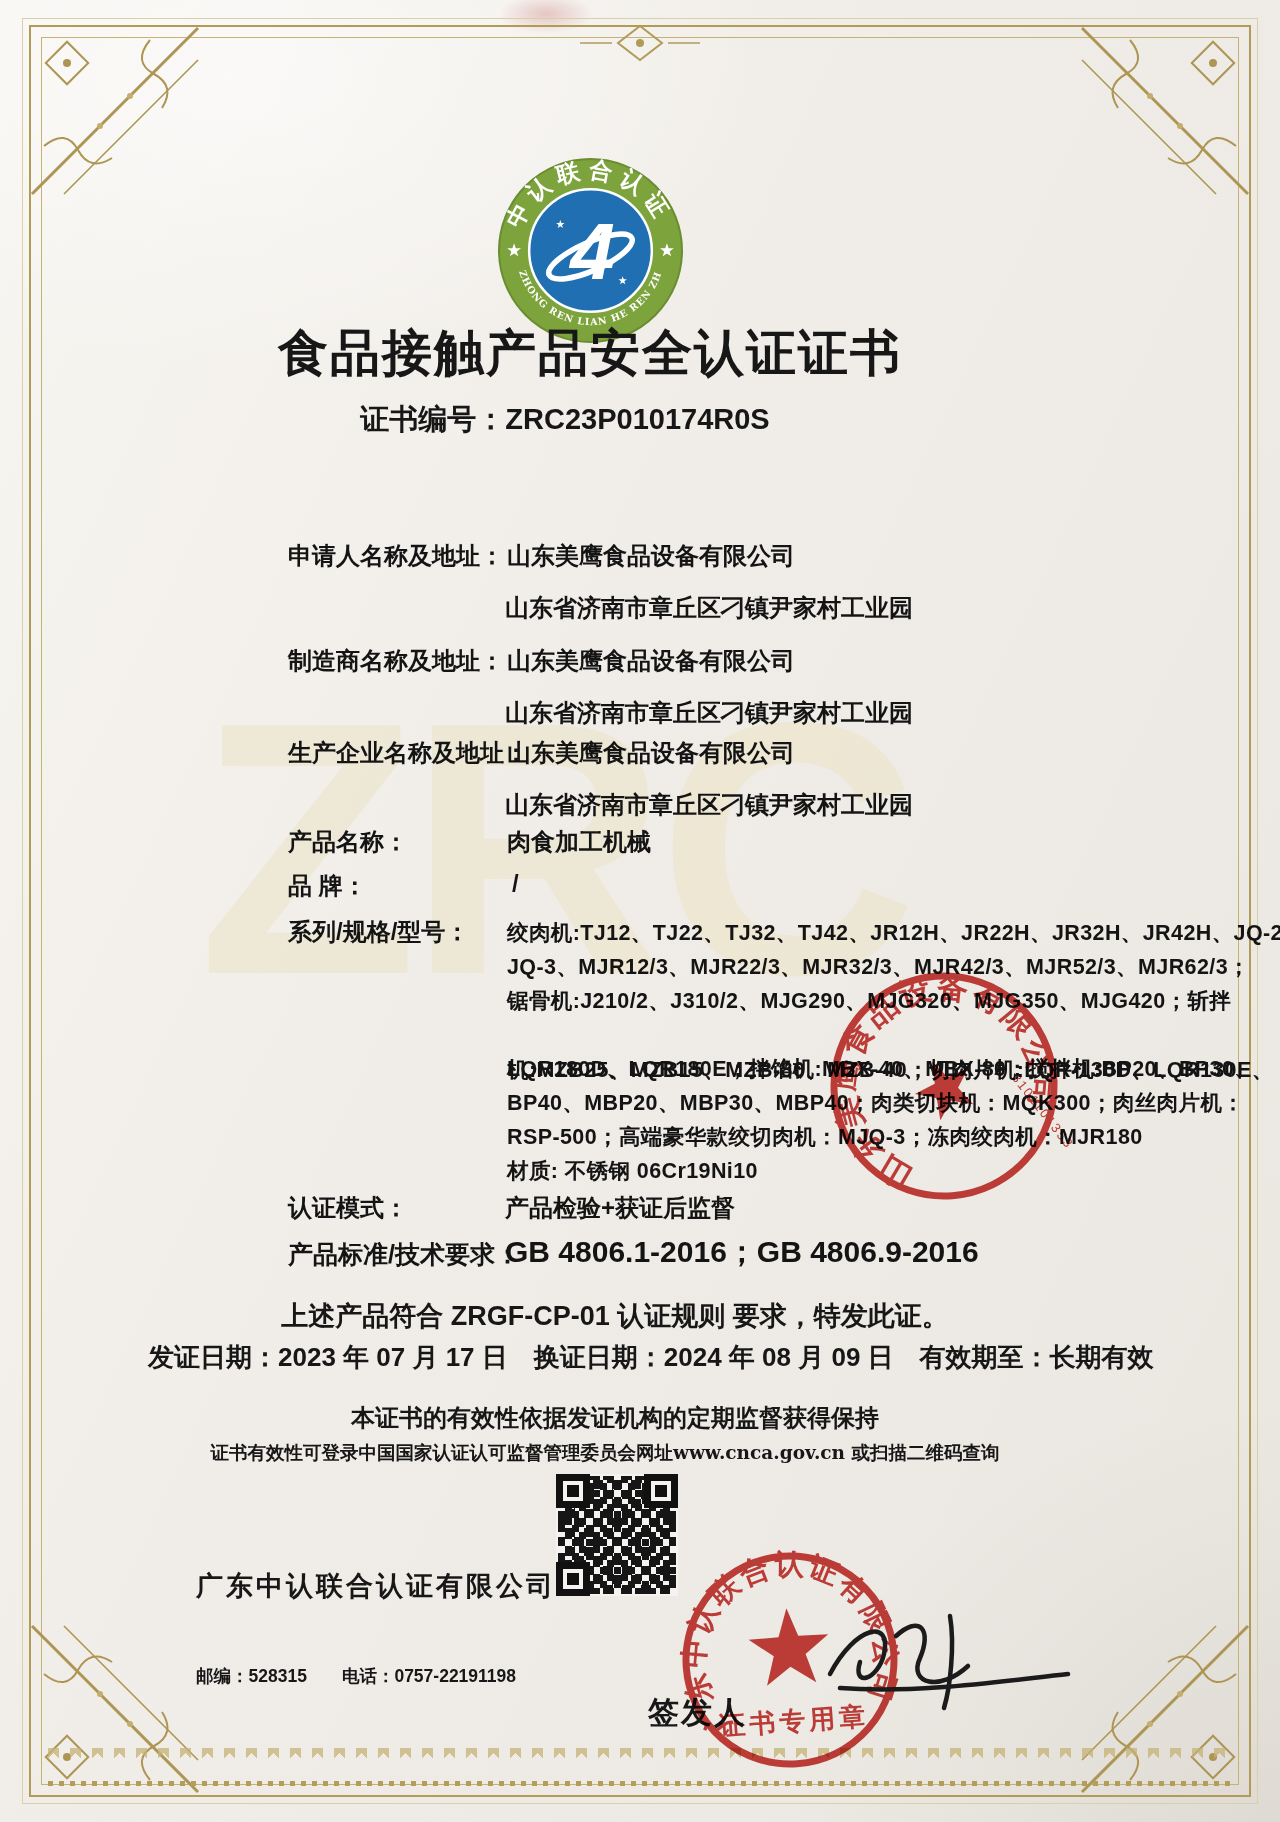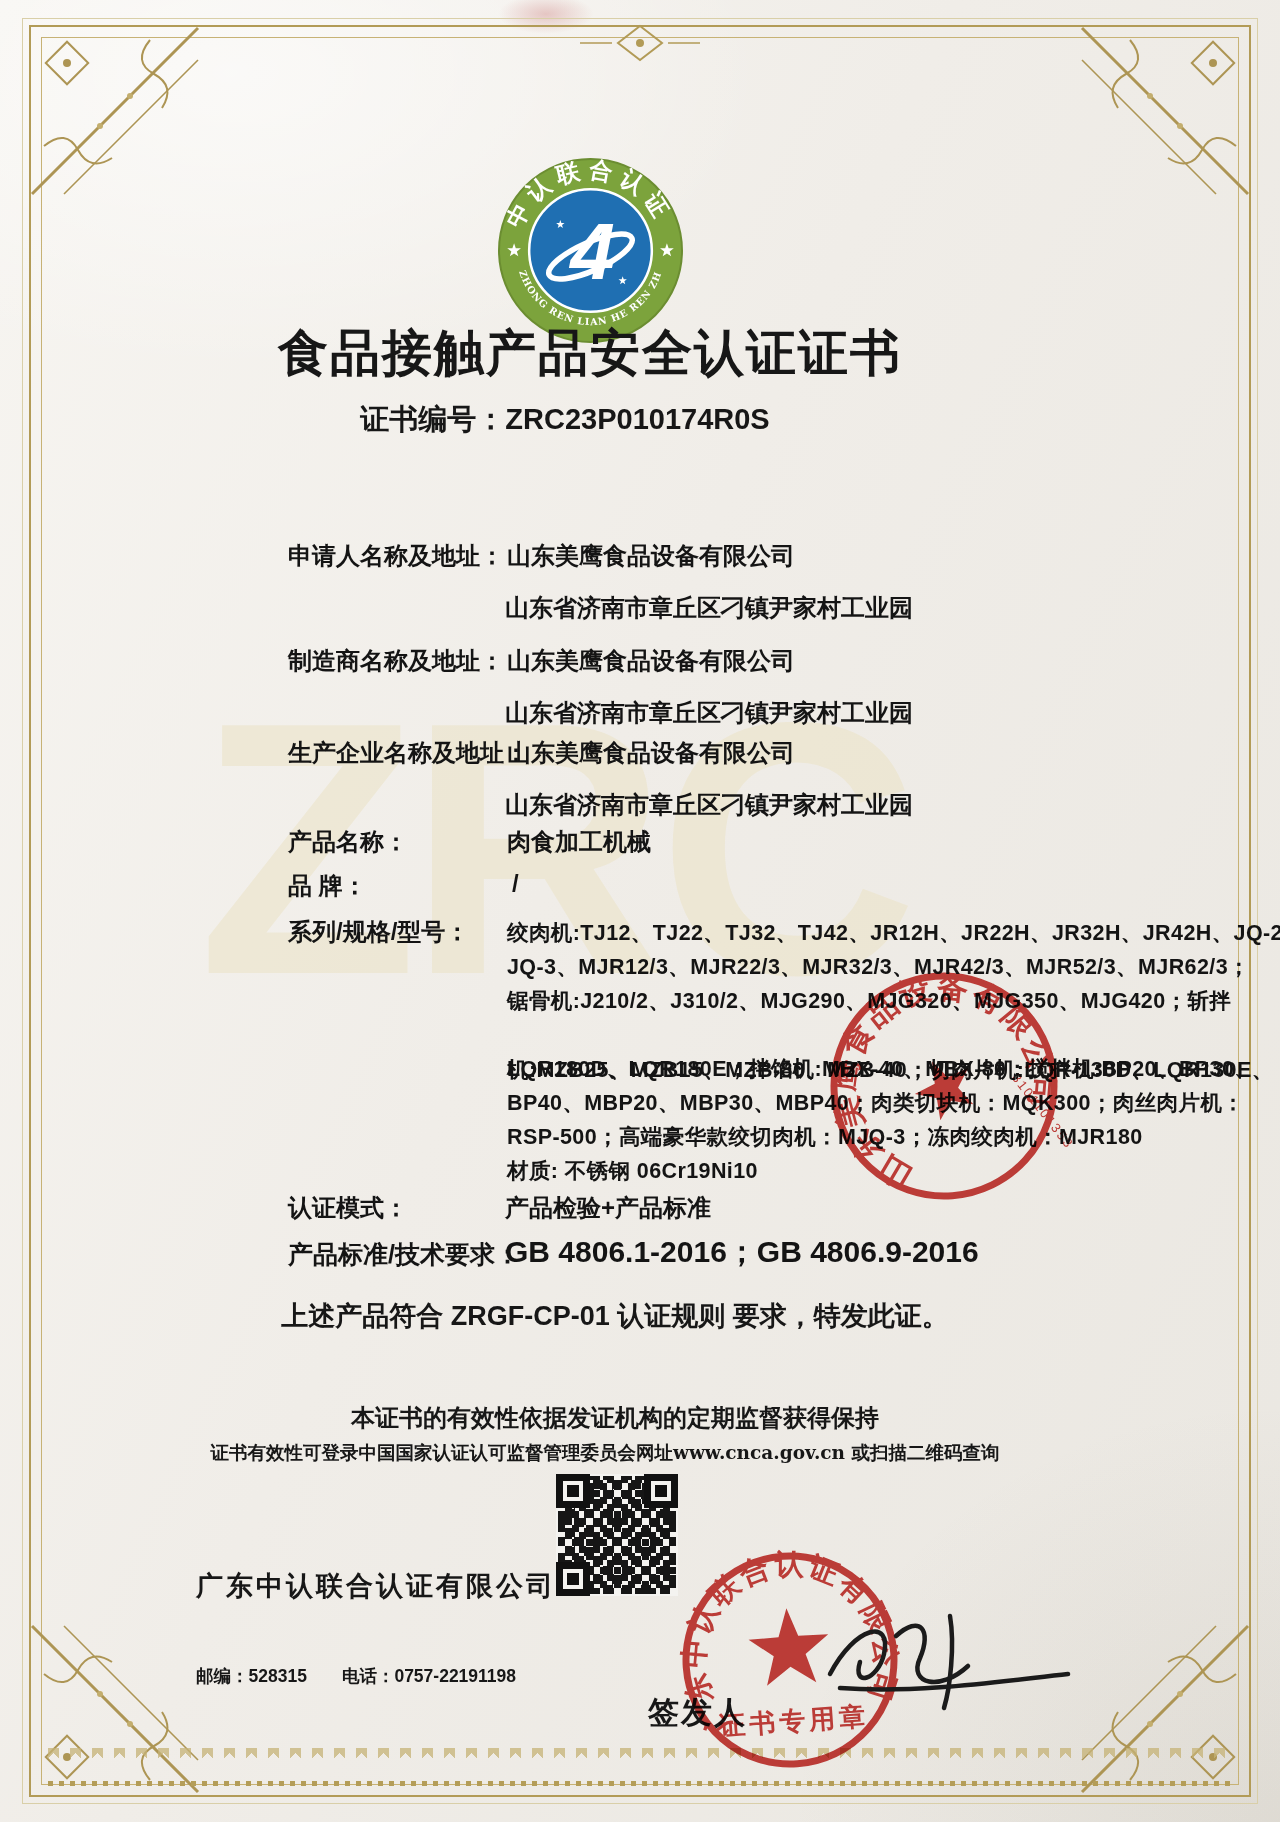--- a/index.html
+++ b/index.html
@@ -173,27 +173,28 @@
   <div class="abs model-line z2" style="left:507px;top:918px;">绞肉机:TJ12、TJ22、TJ32、TJ42、JR12H、JR22H、JR32H、JR42H、JQ-2、</div>
   <div class="abs model-line z2" style="left:507px;top:952px;">JQ-3、MJR12/3、MJR22/3、MJR32/3、MJR42/3、MJR52/3、MJR62/3；</div>
   <div class="abs model-line z2" style="left:507px;top:986px;">锯骨机:J210/2、J310/2、MJG290、MJG320、MJG350、MJG420；斩拌</div>
   <div class="abs model-line z2" style="left:507px;top:1055px;">机:MZB25、MZB15、MZB-80、MZB-40；切肉片机:LQR-130D、LQR130E、</div>
   <div class="abs model-line z2" style="left:507px;top:1054px;">LQR180D、LQR180E；拌馅机:MBX-40、MBX-80；搅拌机:BP20、BP30、</div>
   <div class="abs model-line z2" style="left:507px;top:1088px;">BP40、MBP20、MBP30、MBP40；肉类切块机：MQK300；肉丝肉片机：</div>
   <div class="abs model-line z2" style="left:507px;top:1122px;">RSP-500；高端豪华款绞切肉机：MJQ-3；冻肉绞肉机：MJR180</div>
   <div class="abs model-line z2" style="left:507px;top:1156px;">材质: 不锈钢 06Cr19Ni10</div>
 
   <div class="abs lbl z2" style="left:288px;top:1192px;">认证模式：</div>
-  <div class="abs val z2" style="left:505px;top:1192px;">产品检验+产品标准</div>
+  <div class="abs val z2" style="left:505px;top:1192px;">产品检验+获证后监督</div>
   <div class="abs lbl z2" style="left:288px;top:1238px;font-size:25px;">产品标准/技术要求：</div>
   <div class="abs val z2" style="left:505px;top:1232px;font-size:30px;">GB 4806.1-2016；GB 4806.9-2016</div>
 
   <div class="abs center z2" style="left:0;top:1298px;width:1230px;font-size:27px;">
     <span class="ink">上述产品符合 ZRGF-CP-01 认证规则 要求，特发此证。</span>
   </div>
+  <div class="abs z2 ink" style="left:148px;top:1340px;font-size:26px;white-space:nowrap;">发证日期：2023 年 07 月 17 日　换证日期：2024 年 08 月 09 日　有效期至：长期有效</div>
 
   <div class="abs center z2" style="left:0;top:1440px;width:1210px;font-size:18.5px;">
     <span class="serif ink">证书有效性可登录中国国家认证认可监督管理委员会网址www.cnca.gov.cn 或扫描二维码查询</span>
   </div>
   <div class="abs center z2" style="left:0;top:1402px;width:1230px;font-size:24px;">
     <span class="serif ink">本证书的有效性依据发证机构的定期监督获得保持</span>
   </div>
 
   <div class="qr">
     <div class="noise"></div>

